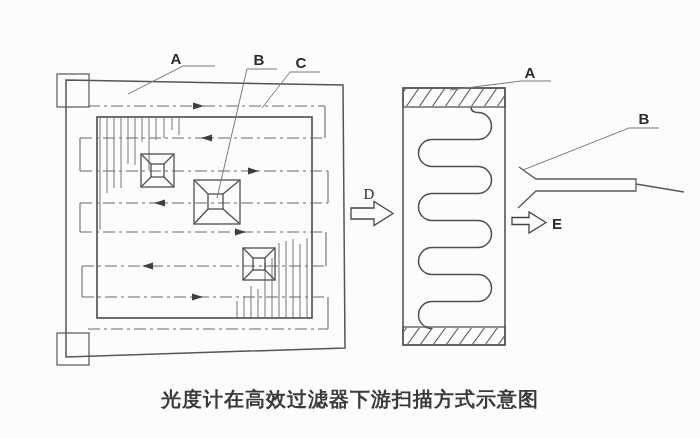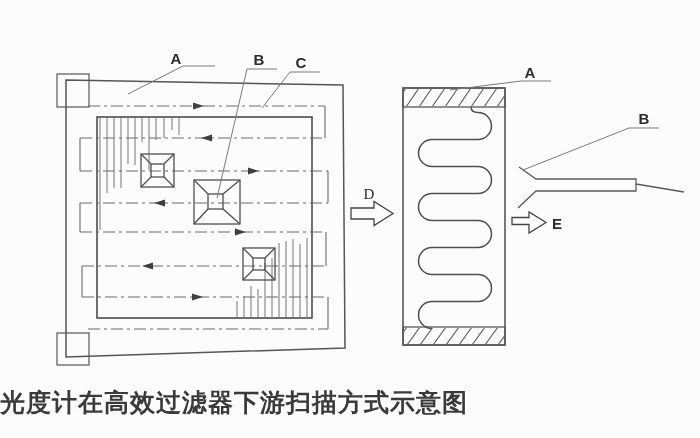--- a/index.html
+++ b/index.html
@@ -16,21 +16,22 @@
     font-family:"Liberation Sans", sans-serif;
     font-size:15px;
     font-weight:600;
     fill:#2b2b2b;
   }
   svg text.serif{font-family:"Liberation Serif", serif;font-weight:500;}
   .caption{
     position:absolute;
     left:0;right:0;
     top:386px;
-    font-size:25px;
+    text-align:center;
+    font-size:20px;
     font-weight:600;
     letter-spacing:1px;
     color:#3a3a3a;
   }
 </style>
 </head>
 <body>
 
 <div class="stage">
 <svg width="700" height="438" viewBox="0 0 700 438">

